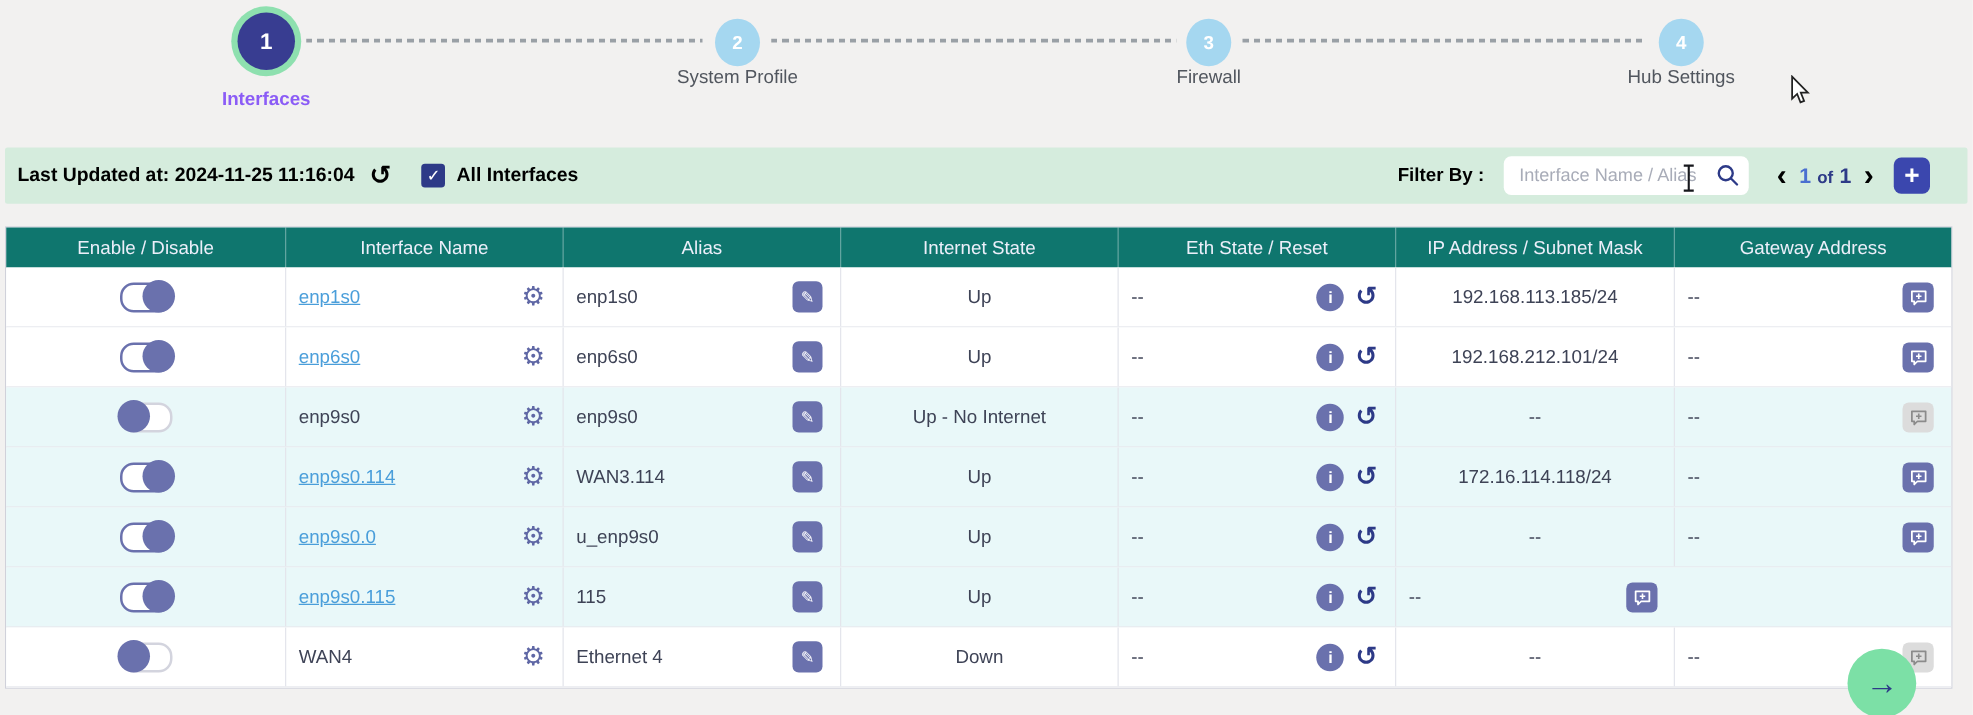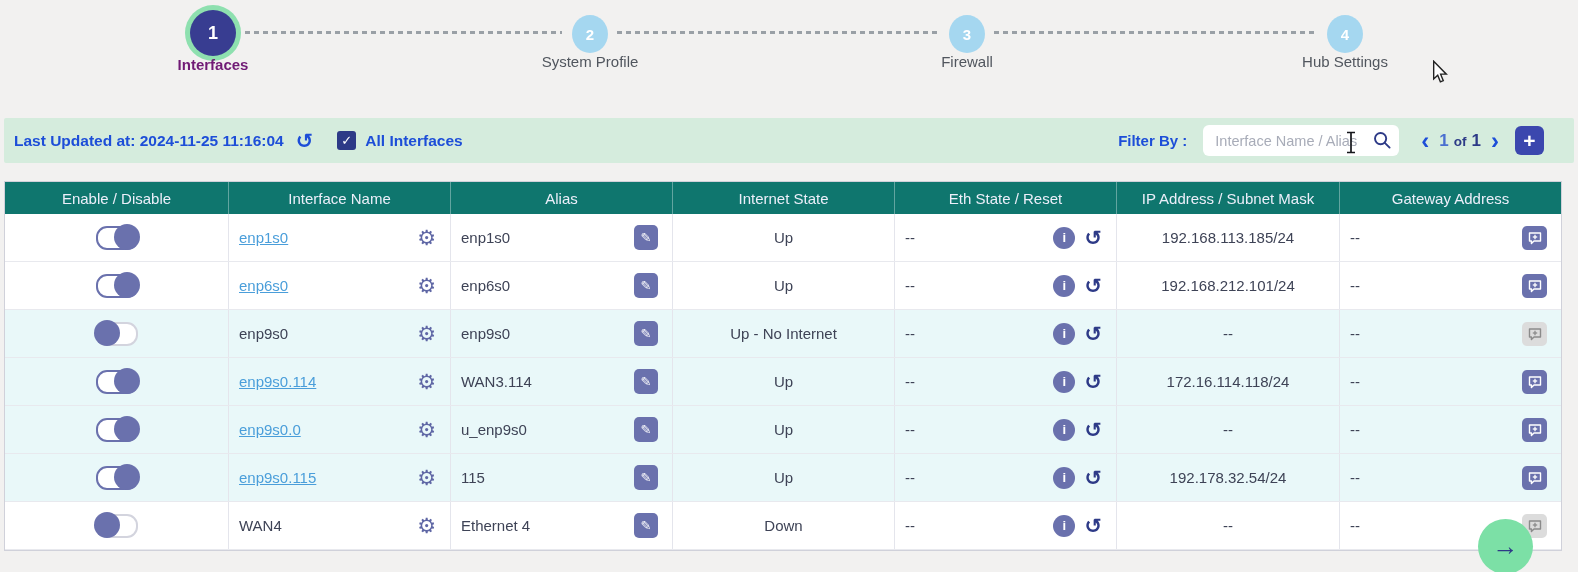--- a/index.html
+++ b/index.html
@@ -11,28 +11,28 @@
   .connector{position:absolute;top:31px;height:3px;
     background:repeating-linear-gradient(90deg,#9aa0a6 0 5px,transparent 5px 9px);}
   .step{position:absolute;top:10px;width:160px;text-align:center;}
   .step .circle{display:inline-flex;align-items:center;justify-content:center;
     border-radius:50%;color:#fff;}
   .step.inactive .circle{width:36px;height:38px;margin-top:5px;background:#a5d7f0;
     font-size:15px;font-weight:600;}
   .step.active .circle{width:46px;height:46px;background:#383d91;
     box-shadow:0 0 0 5px #8ee0af;font-size:18px;font-weight:600;}
   .step .lbl{font-size:15px;}
-  .step.active .lbl{color:#701a75;font-weight:600;}
+  .step.active .lbl{color:#8b5cf6;font-weight:600;margin-top:15px;}
   .step.inactive .lbl{color:#51565e;font-weight:500;}
 
   
   .toolbar{position:absolute;top:118px;left:4px;right:4px;height:45px;
     background:#d5ecdd;display:flex;align-items:center;padding:0 30px 0 10px;
     box-sizing:border-box;border-radius:2px;}
-  .navy{color:#1d4ed8;}
+  .navy{color:#000000;}
   .last-updated{font-size:15.5px;font-weight:600;}
   .refresh{margin-left:12px;font-size:21px;font-weight:700;cursor:pointer;line-height:1;}
   .checkbox{margin-left:24px;width:19px;height:19px;border-radius:3px;background:#2d3a87;
     display:flex;align-items:center;justify-content:center;color:#fff;font-size:13px;cursor:pointer;}
   .chk-label{margin-left:9px;font-size:15.5px;font-weight:600;}
   .spacer{flex:1;}
   .filter-label{font-size:15px;font-weight:600;}
   .searchbox{margin-left:16px;width:196px;height:31px;background:#fff;border-radius:6px;
     position:relative;display:flex;align-items:center;}
   .searchbox input{border:none;outline:none;background:transparent;width:158px;
@@ -369,23 +369,20 @@
       <div class="td center">
         <span>Up</span>
       </div>
       <div class="td split">
         <span>--</span>
         <span class="iconpair">
           <span class="infobtn">i</span>
           <span class="resetbtn">↺</span>
         </span>
       </div>
-      <div class="td center">
-        <span>192.178.32.54/24</span>
-      </div>
       <div class="td split">
         <span>--</span>
         <span class="diagbtn">
           <svg width="16" height="16" viewBox="0 0 16 16">
             <path d="M2.5 3h11v8H7l-2.6 2.6V11H2.5z" fill="none" stroke="#fff" stroke-width="1.4" stroke-linejoin="round"></path>
             <line x1="8" y1="4.8" x2="8" y2="9.2" stroke="#fff" stroke-width="1.3"></line>
             <line x1="5.8" y1="7" x2="10.2" y2="7" stroke="#fff" stroke-width="1.3"></line>
           </svg>
         </span>
       </div>

